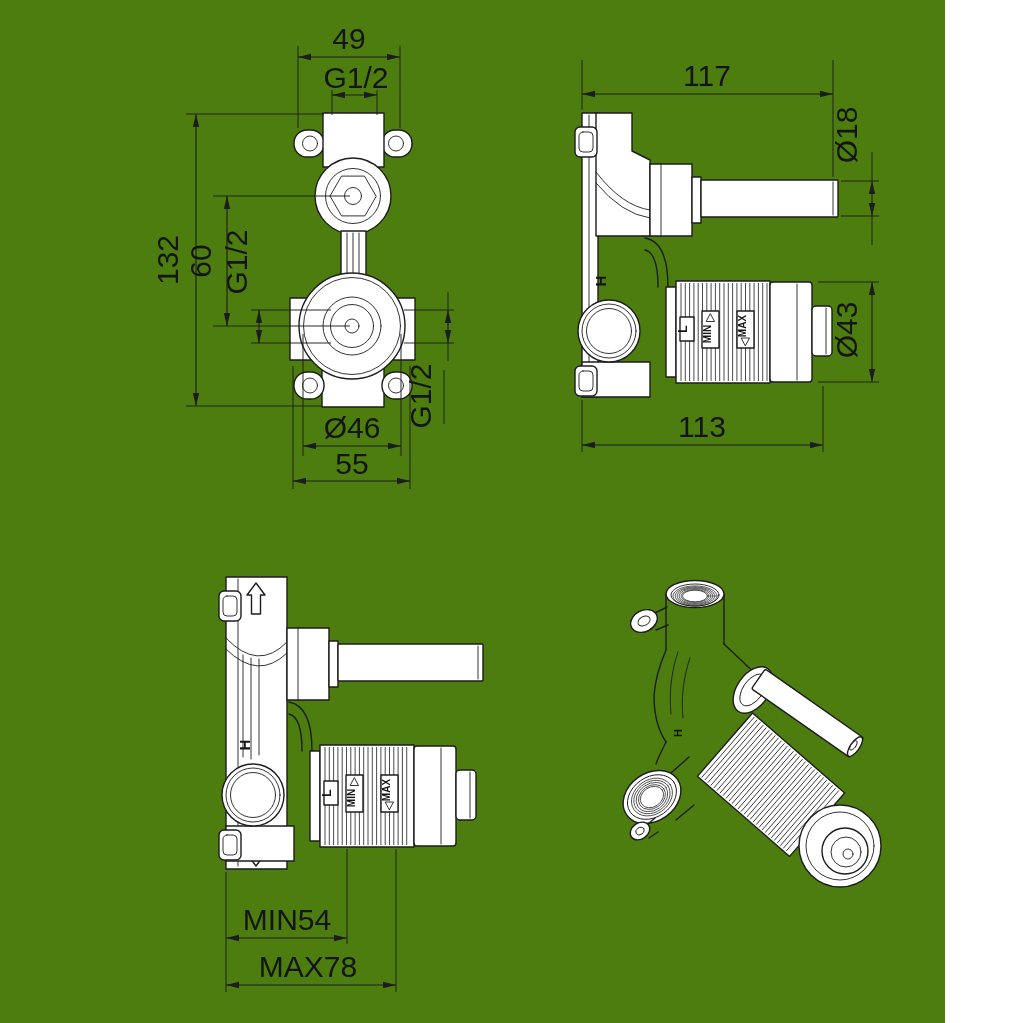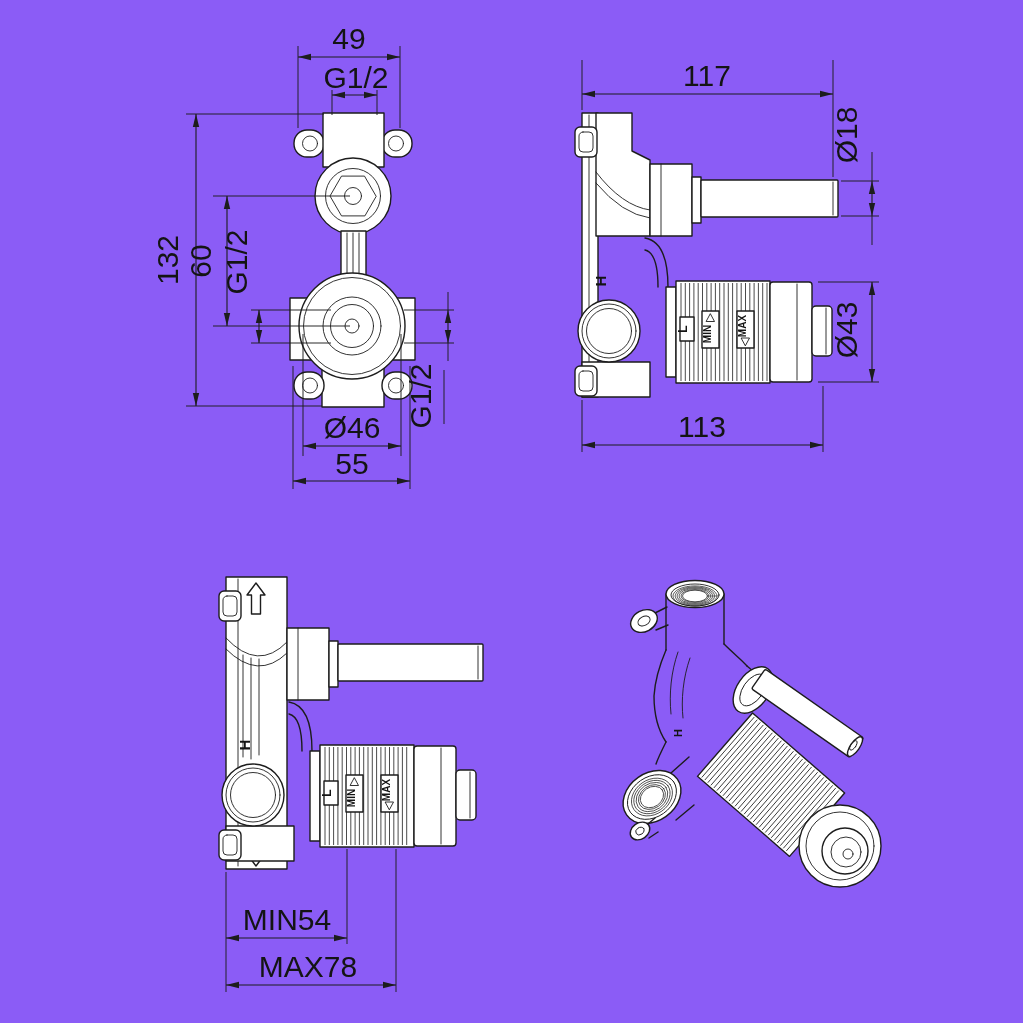--- a/index.html
+++ b/index.html
@@ -1,16 +1,16 @@
 <!DOCTYPE html>
 <html><head>
 <meta charset="utf-8">
 <style>
   html,body{margin:0;padding:0;background:#ffffff;}
-  #canvas{width:1023px;height:1023px;background:#8b5cf6;position:relative;overflow:hidden;text-decoration:underline;}
+  #canvas{width:945px;height:1023px;background:#4d7c0f;position:relative;overflow:hidden;text-decoration:underline;}
   .o  {fill:#ffffff;stroke:#1d1d1d;stroke-width:1.4;stroke-linejoin:round;stroke-linecap:round;}
   .s  {fill:none;stroke:#1d1d1d;stroke-width:1.4;stroke-linejoin:round;stroke-linecap:round;}
   .t  {fill:none;stroke:#1d1d1d;stroke-width:0.9;stroke-linejoin:round;stroke-linecap:round;}
   .x  {fill:none;stroke:#1d1d1d;stroke-width:0.95;}
   .d  {fill:none;stroke:#1d1d1d;stroke-width:1.1;}
   .st {stroke:#1d1d1d;stroke-width:0.8;}
   .dt {font-family:"Liberation Sans",sans-serif;font-size:30px;fill:#141414;text-anchor:middle;}
   .lt {font-family:"Liberation Sans",sans-serif;font-size:15px;font-weight:700;fill:#141414;text-anchor:middle;}
   .mt {font-family:"Liberation Sans",sans-serif;font-size:10px;font-weight:700;fill:#141414;text-anchor:middle;}
 </style>

